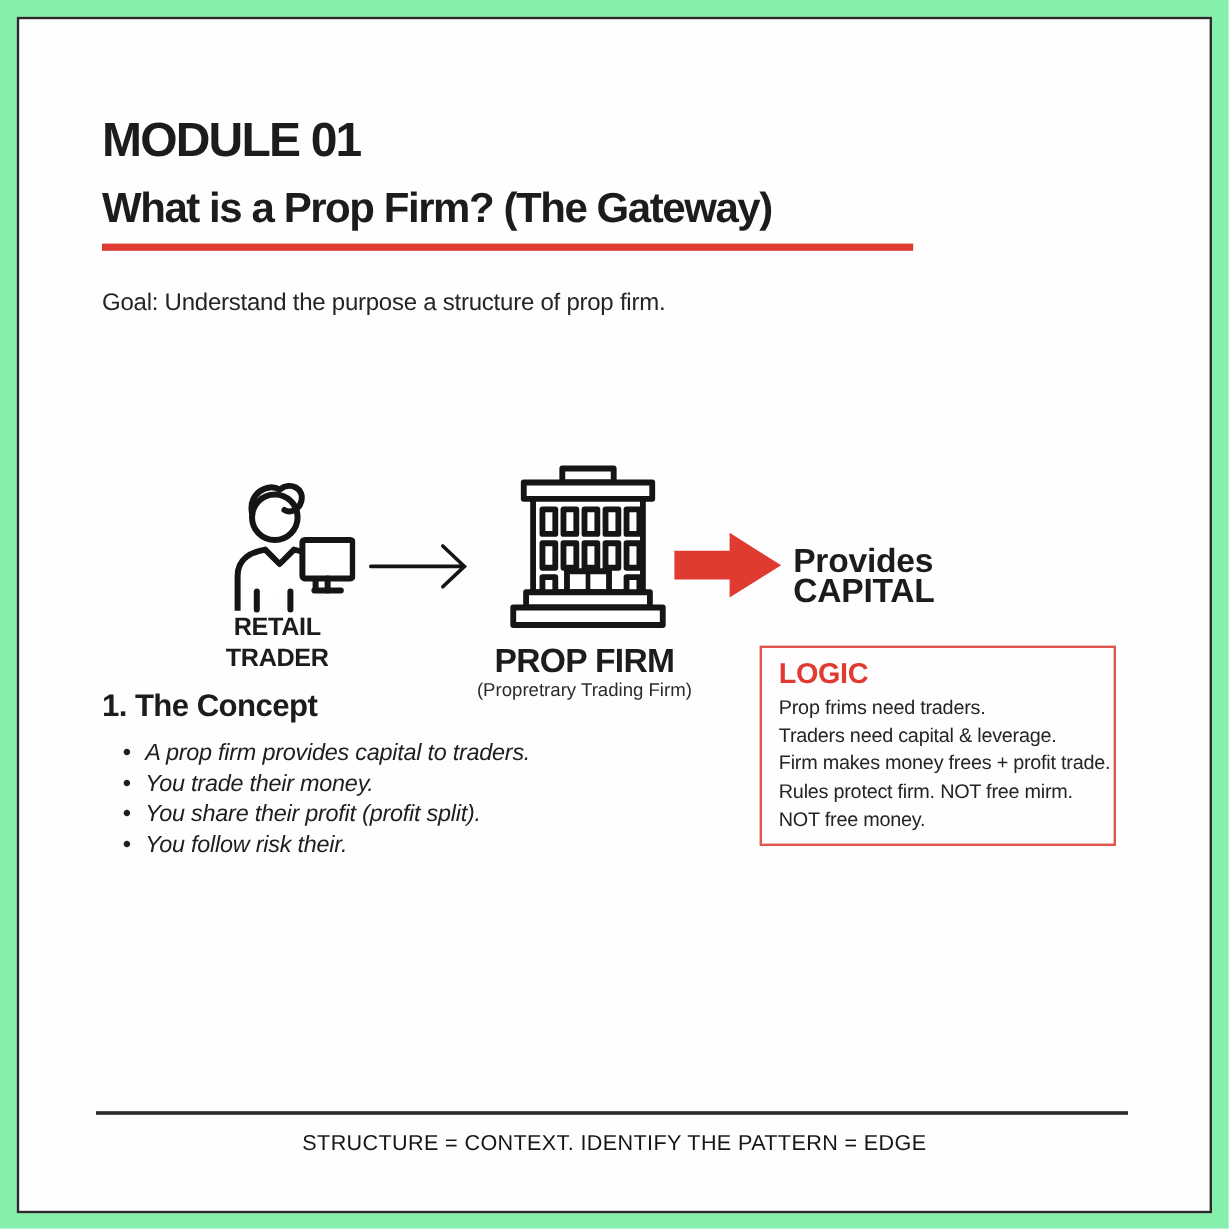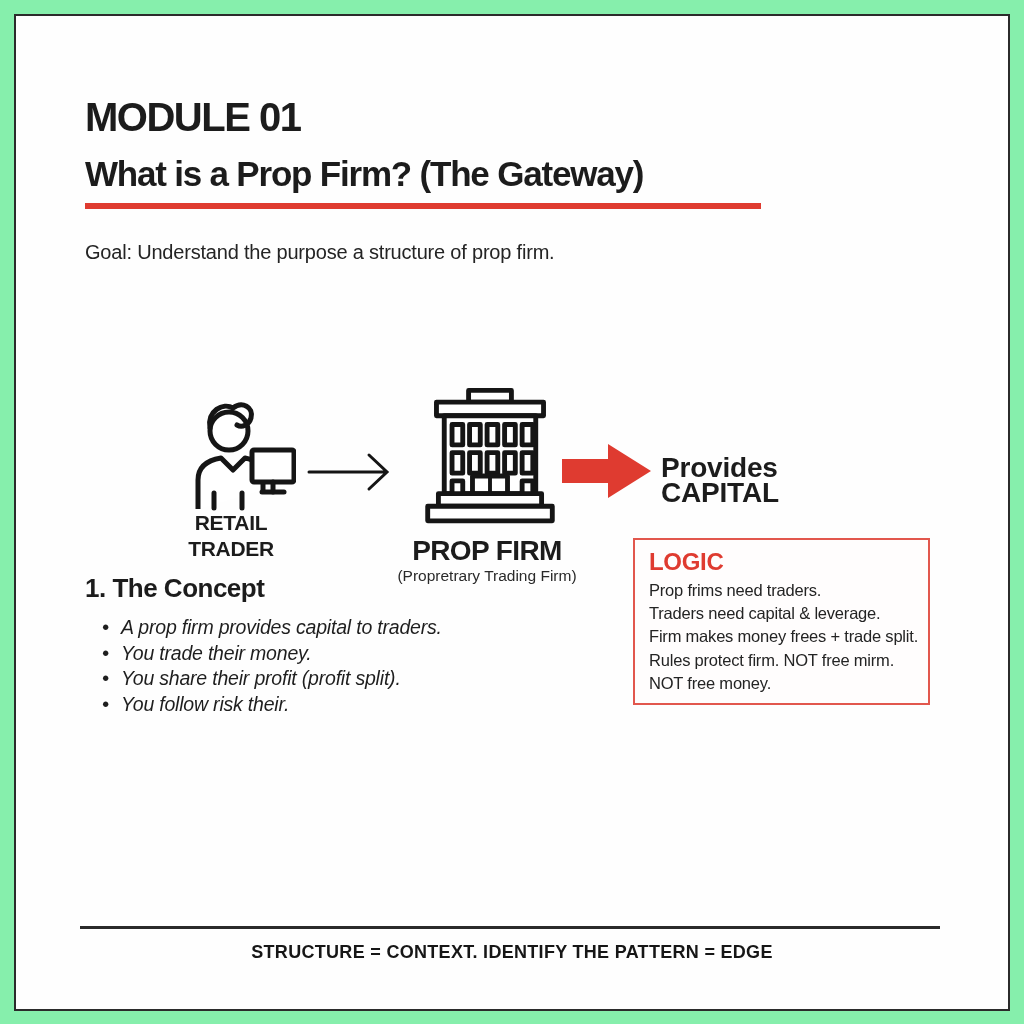--- a/index.html
+++ b/index.html
@@ -33,21 +33,21 @@
   .logic-line{font-size:16.5px;line-height:23.2px;color:#242424;white-space:nowrap;letter-spacing:-0.2px;}
 
   
   .concept-heading{left:85px;top:573px;font-size:26px;font-weight:800;letter-spacing:-0.5px;}
   .concept-list{left:100px;top:615px;width:480px;list-style:none;margin:0;padding:0;}
   .concept-list li{position:relative;padding-left:21px;font-size:19.5px;line-height:25.7px;color:#1e1e1e;letter-spacing:-0.2px;font-style:italic;}
   .concept-list li::before{content:"•";position:absolute;left:2px;top:0;font-size:20px;}
 
   
   .footer-rule{left:80px;top:926px;width:860px;height:3px;background:#2a2a2a;}
-  .footer-text{left:14px;top:942px;width:996px;text-align:center;font-size:18px;font-weight:700;letter-spacing:0.3px;color:#161616;}
+  .footer-text{left:14px;top:942px;width:996px;text-align:center;font-size:18px;font-weight:400;letter-spacing:0.3px;color:#161616;}
 
   svg .ink{stroke:#151515;fill:none;stroke-width:5;stroke-linecap:round;stroke-linejoin:round;}
   svg .ink-fill{stroke:#151515;fill:#ffffff;stroke-width:5;stroke-linejoin:round;}
 </style>
 </head>
 <body>
 
 <div class="canvas">
   <div class="frame"></div>
 
@@ -104,21 +104,21 @@
   </svg>
   <div class="abs provides-text">
     <div>Provides</div>
     <div>CAPITAL</div>
   </div>
 
   <div class="abs logic-box">
     <div class="logic-title">LOGIC</div>
     <div class="logic-line">Prop frims need traders.</div>
     <div class="logic-line">Traders need capital &amp; leverage.</div>
-    <div class="logic-line">Firm makes money frees + trade split.</div>
+    <div class="logic-line">Firm makes money frees + profit trade.</div>
     <div class="logic-line">Rules protect firm. NOT free mirm.</div>
     <div class="logic-line">NOT free money.</div>
   </div>
 
   <div class="abs concept-heading">1. The Concept</div>
   <ul class="abs concept-list">
     <li>A prop firm provides capital to traders.</li>
     <li>You trade their money.</li>
     <li>You share their profit (profit split).</li>
     <li>You follow risk their.</li>

